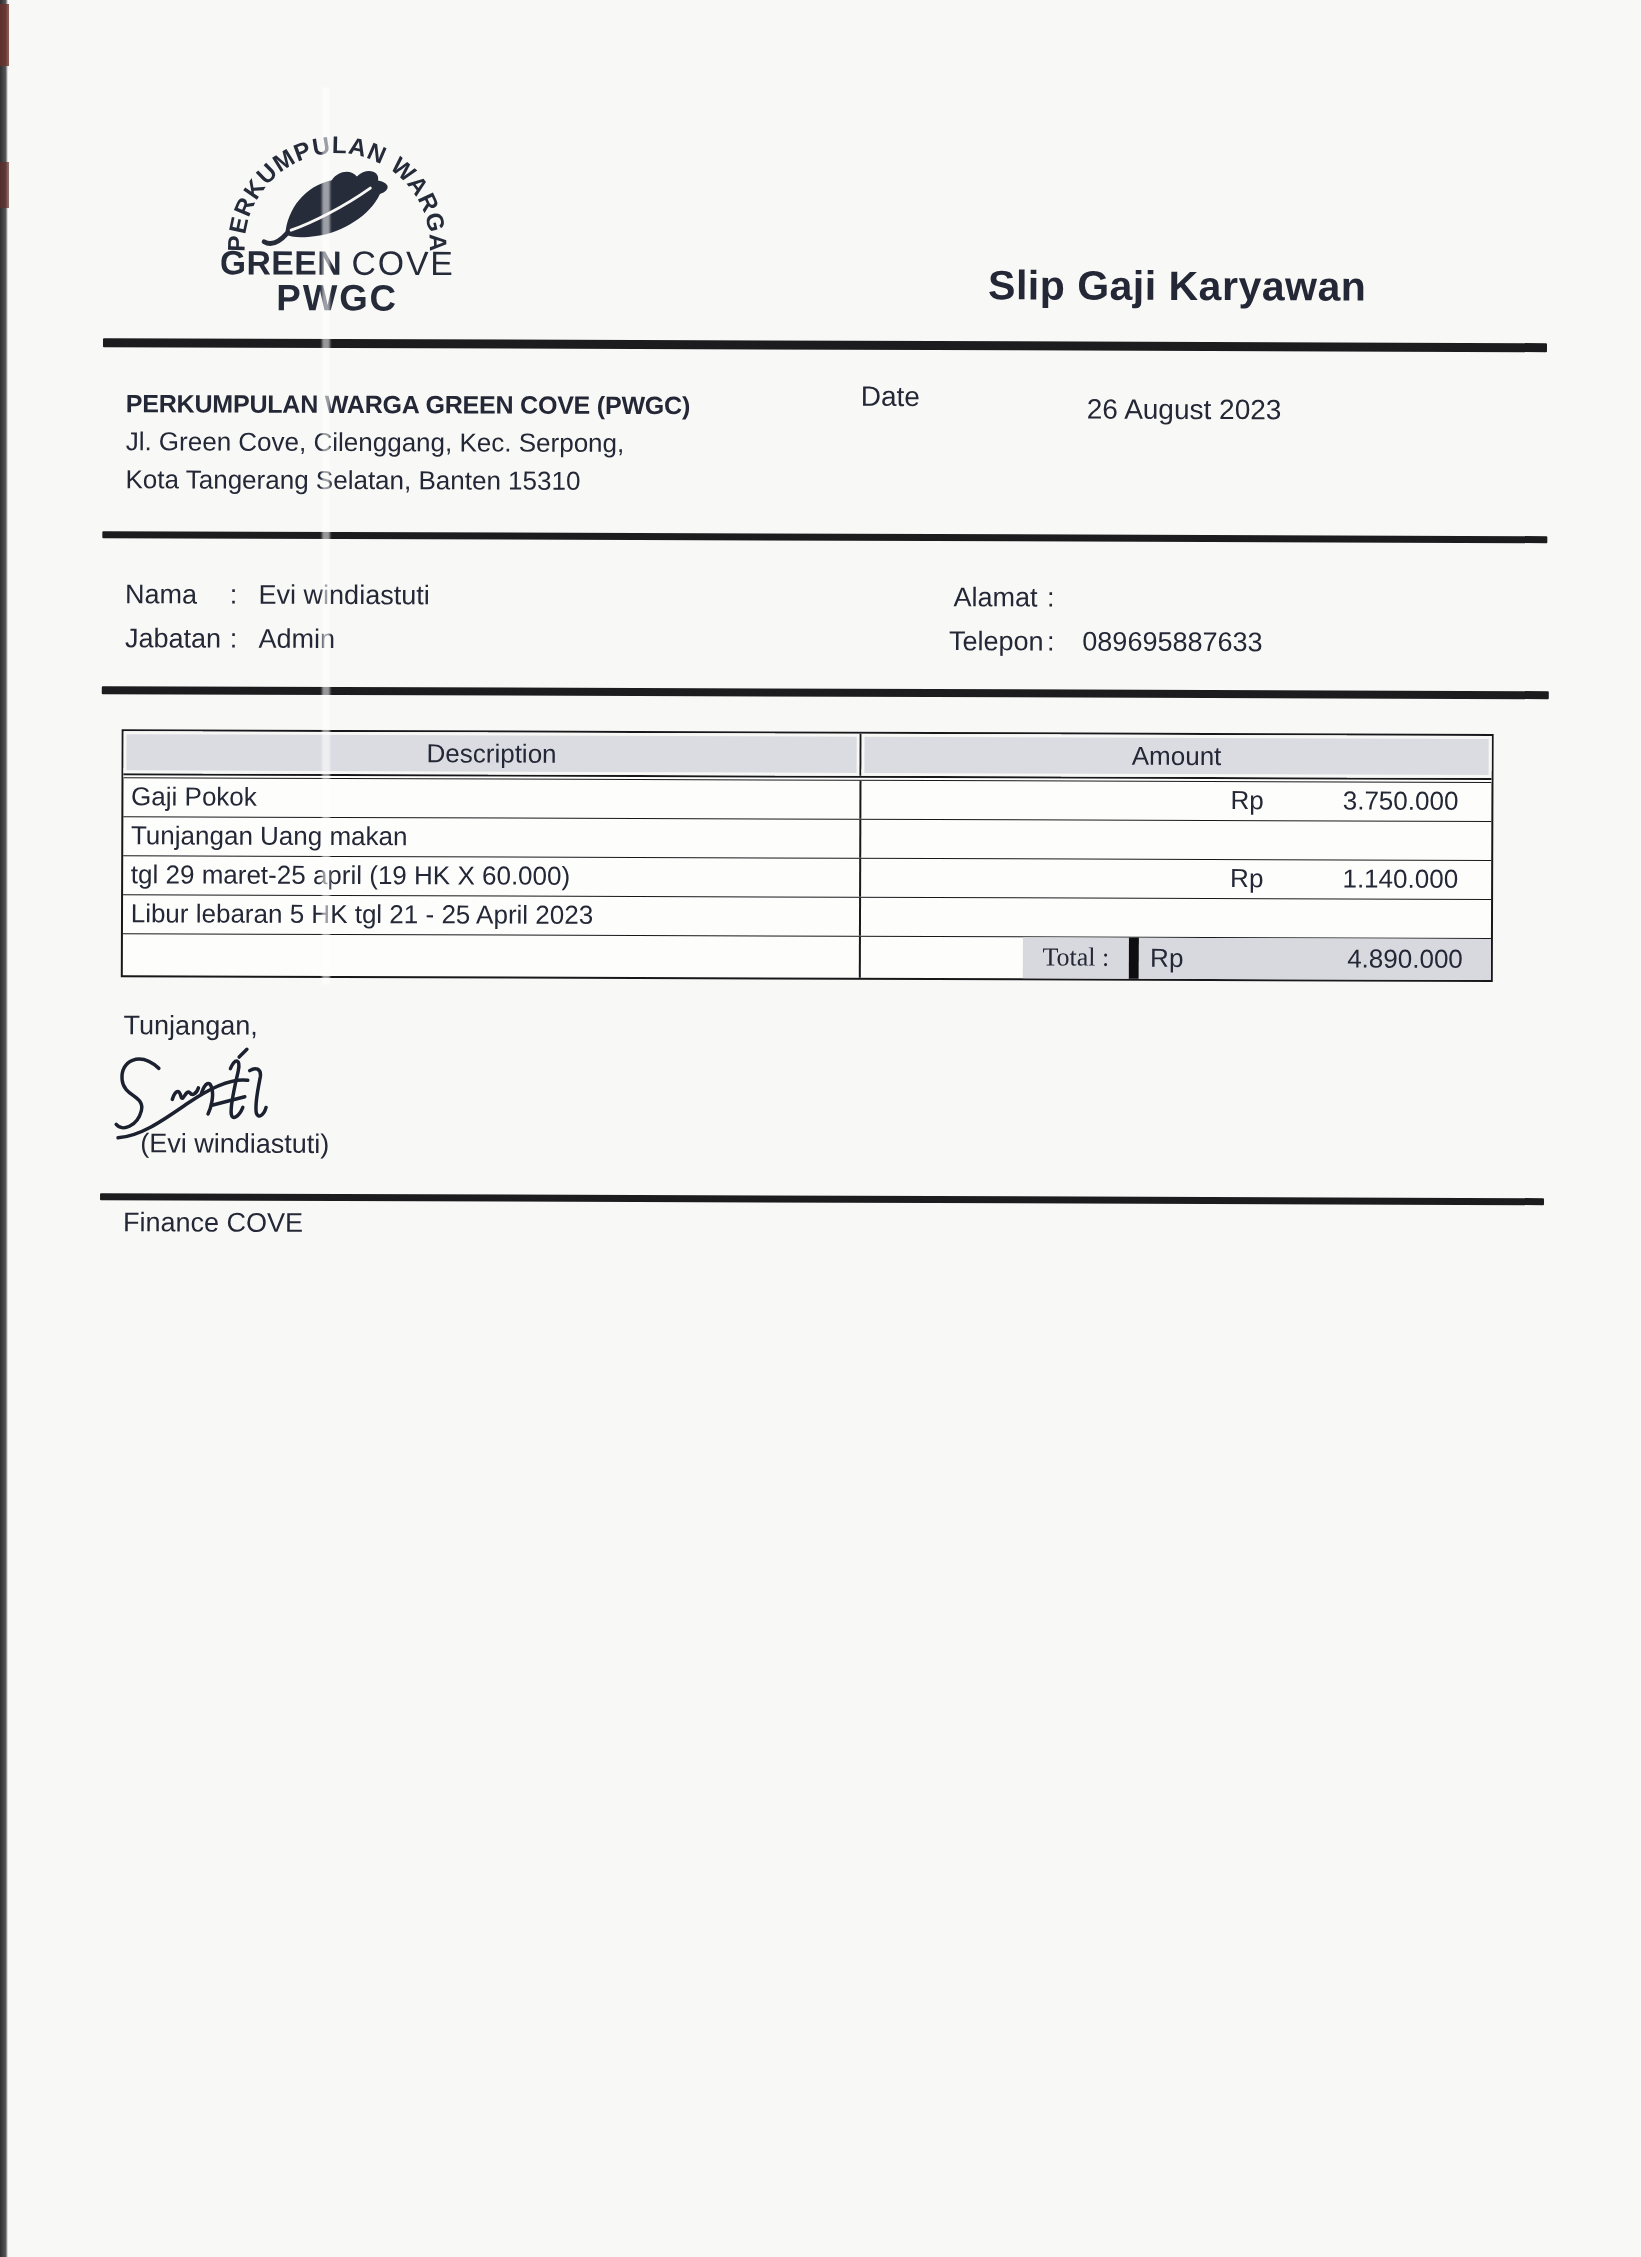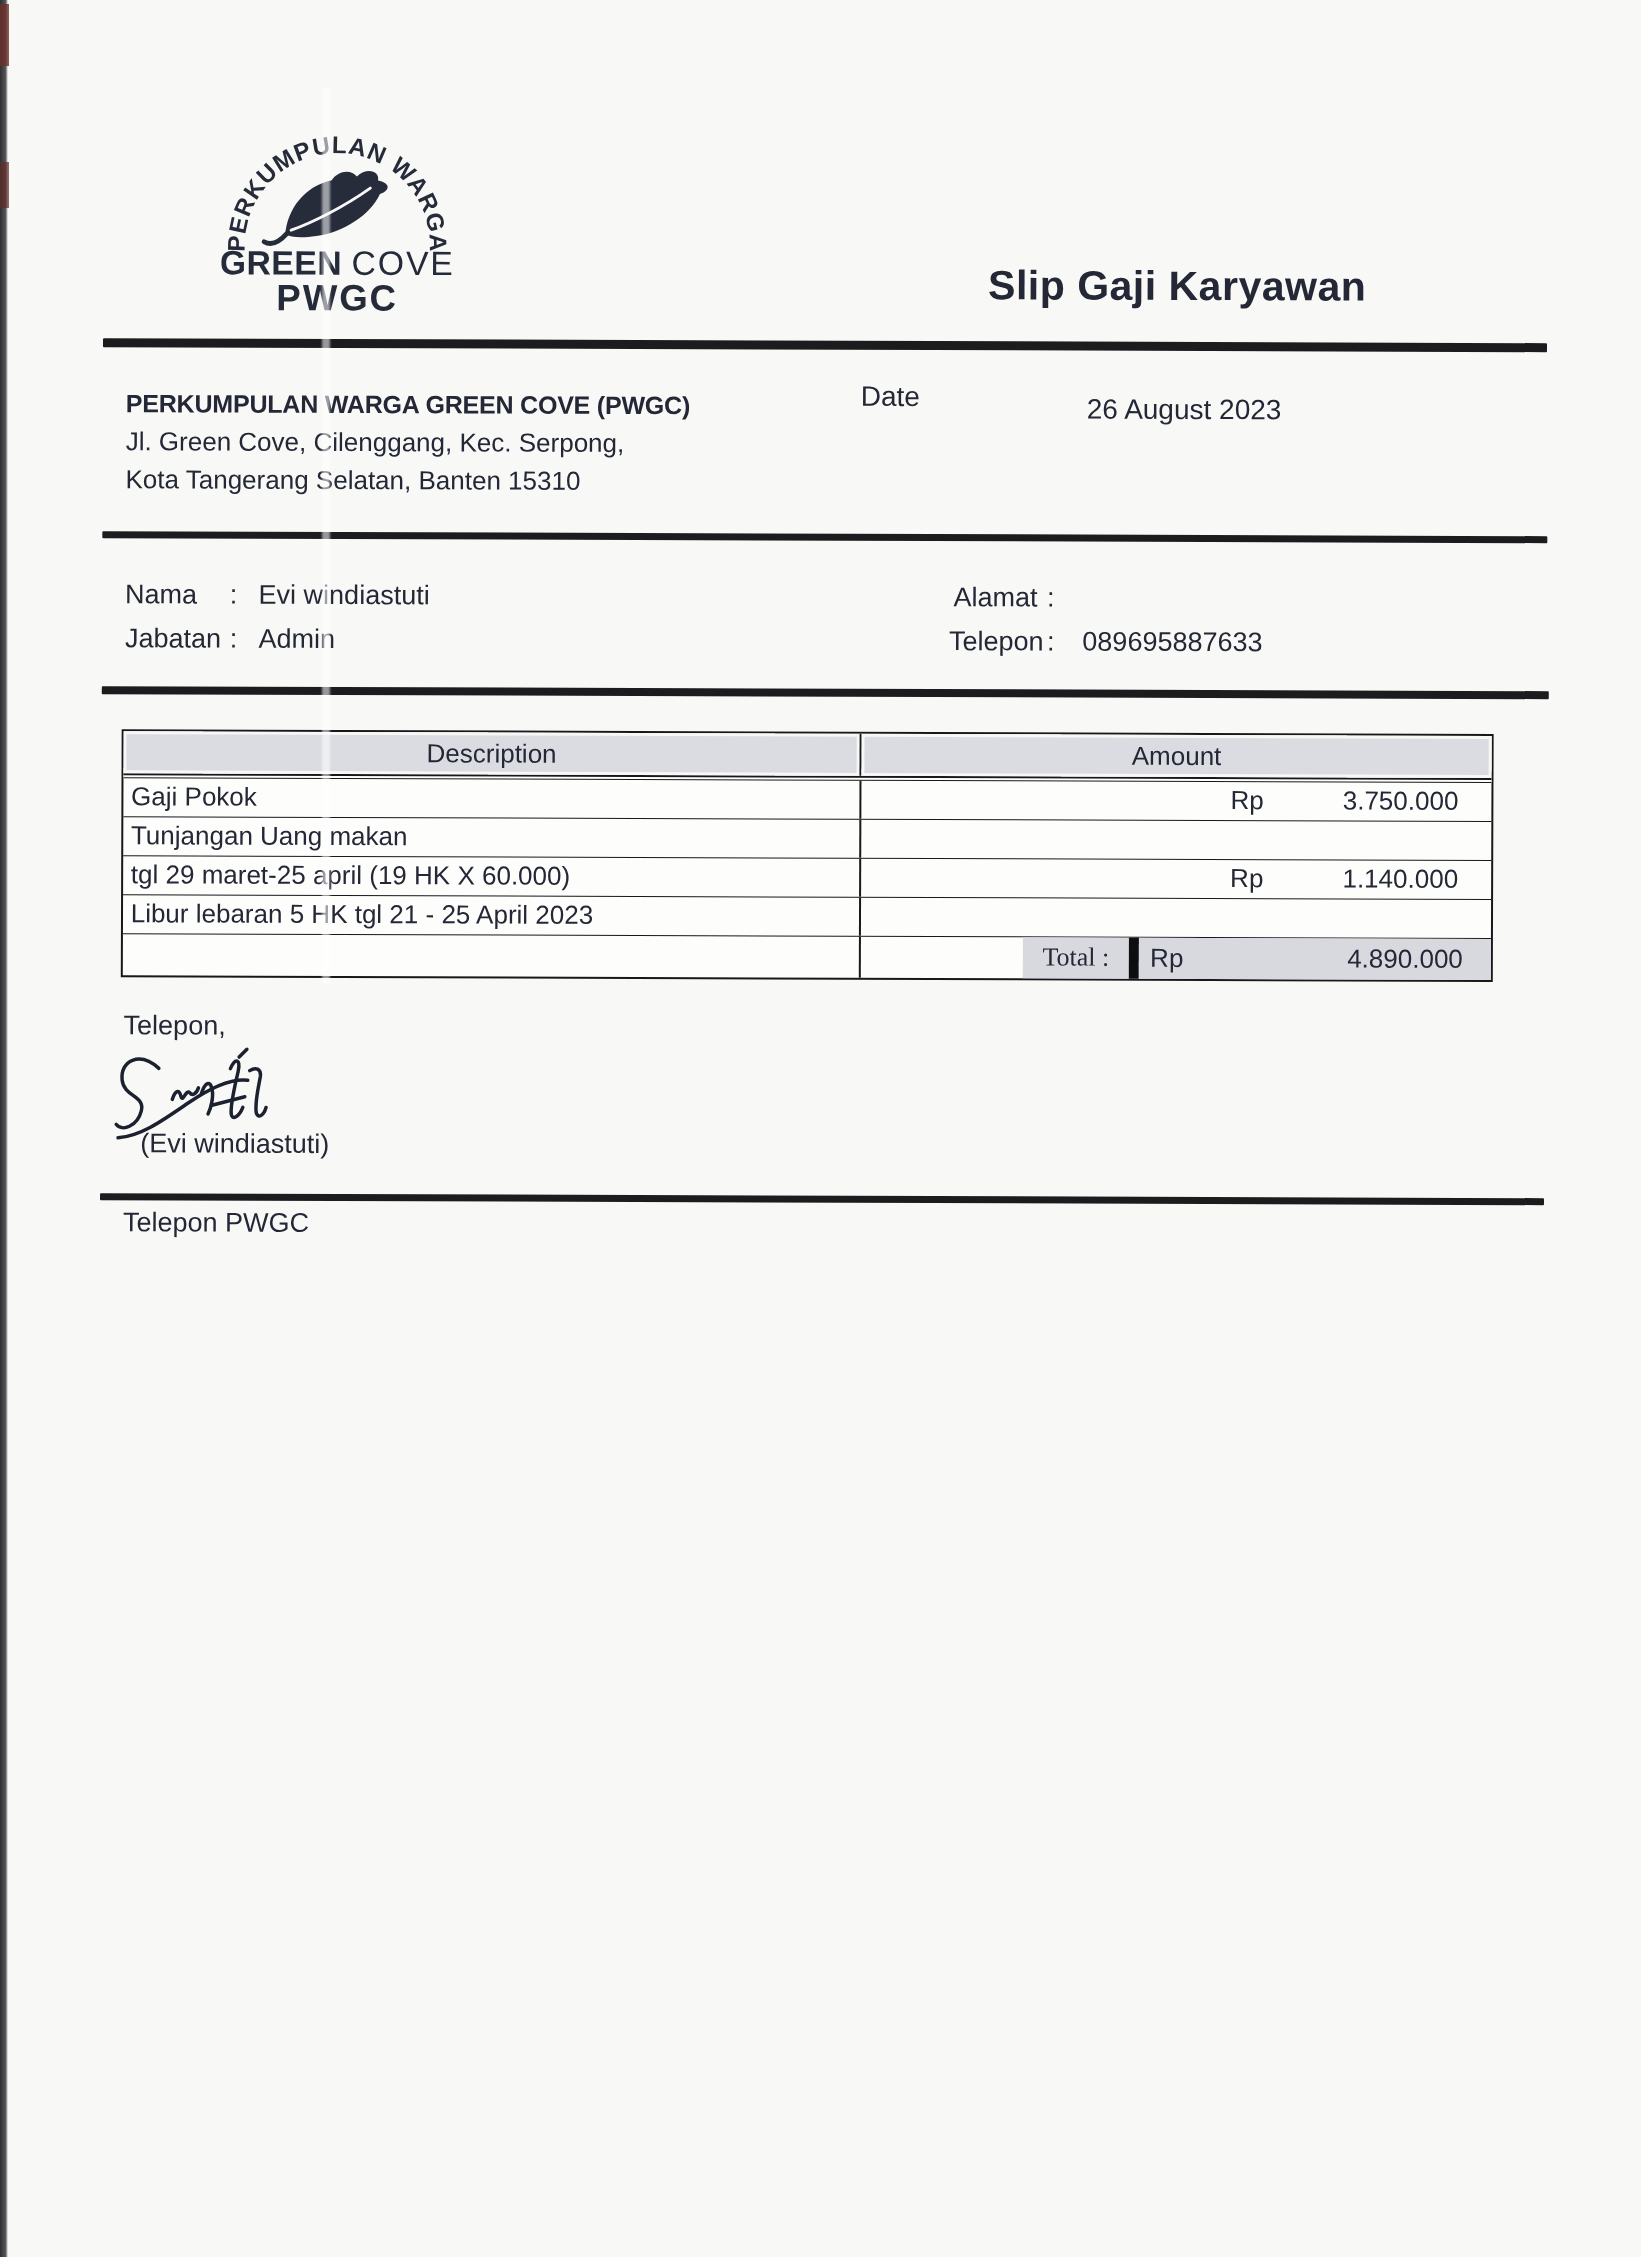--- a/index.html
+++ b/index.html
@@ -208,37 +208,37 @@
         <div class="spacer"></div>
         <div class="total-lbl">Total :</div>
         <div class="bar"></div>
         <div class="total-amt">
           <span class="rp2">Rp</span>
           <span class="num">4.890.000</span>
         </div>
       </div>
     </div>
 
-    <div class="abs penerima">Telepon,</div>
+    <div class="abs penerima">Tunjangan,</div>
     <div class="abs signature">
       <svg viewBox="0 0 180 120">
         <g fill="none" stroke="#1c2130" stroke-width="3.6" stroke-linecap="round">
           <path d="M48,30 C28,12 8,22 10,42 C12,60 34,58 30,74 C26,90 10,96 4,88"></path>
           <path d="M6,102 C30,100 52,84 78,66 C104,48 126,40 140,42"></path>
           <path d="M62,62 c3,-9 7,-11 9,-3 c2,7 5,-8 9,-4 c3,4 7,1 9,-5"></path>
           <path d="M92,56 c4,-12 9,-14 11,-5 c2,8 -1,20 -4,26"></path>
           <path d="M103,68 l34,-9"></path>
           <path d="M122,30 c5,-12 11,-10 8,3 c-4,18 -8,34 -7,44 c1,7 8,3 12,-7"></path>
           <path d="M142,32 c6,-4 12,-2 11,6 c-2,12 -6,28 -4,38 c2,6 8,2 10,-6"></path>
           <path d="M131,18 l8,-8"></path>
         </g>
       </svg>
     </div>
     <div class="abs sig-name">(Evi windiastuti)</div>
 
     <div class="rule rule-4"></div>
-    <div class="abs footer-label">Telepon PWGC</div>
+    <div class="abs footer-label">Finance COVE</div>
 
   </div>
 
   <div class="scan-streak"></div>
 </div>
 
 
 </body></html>

